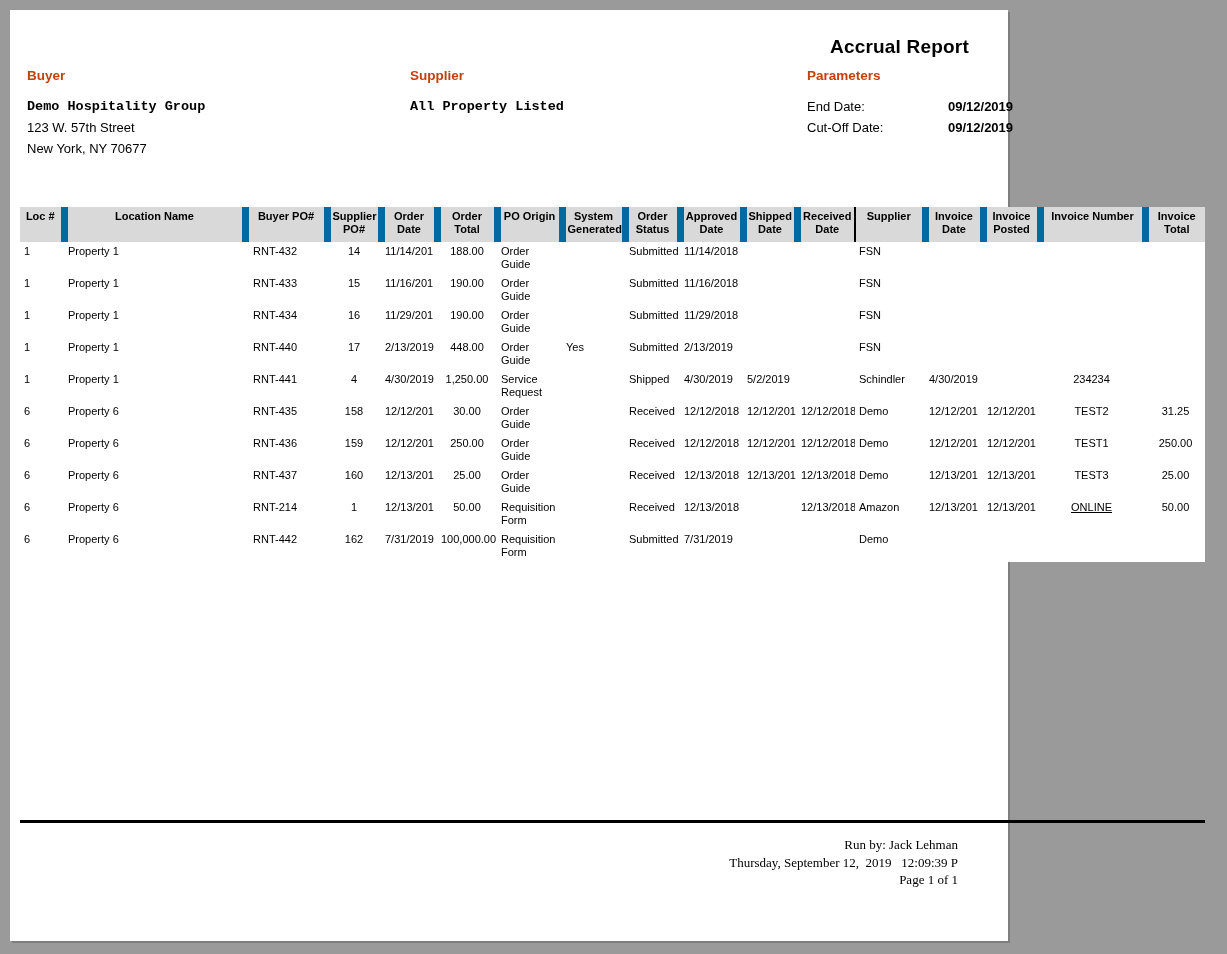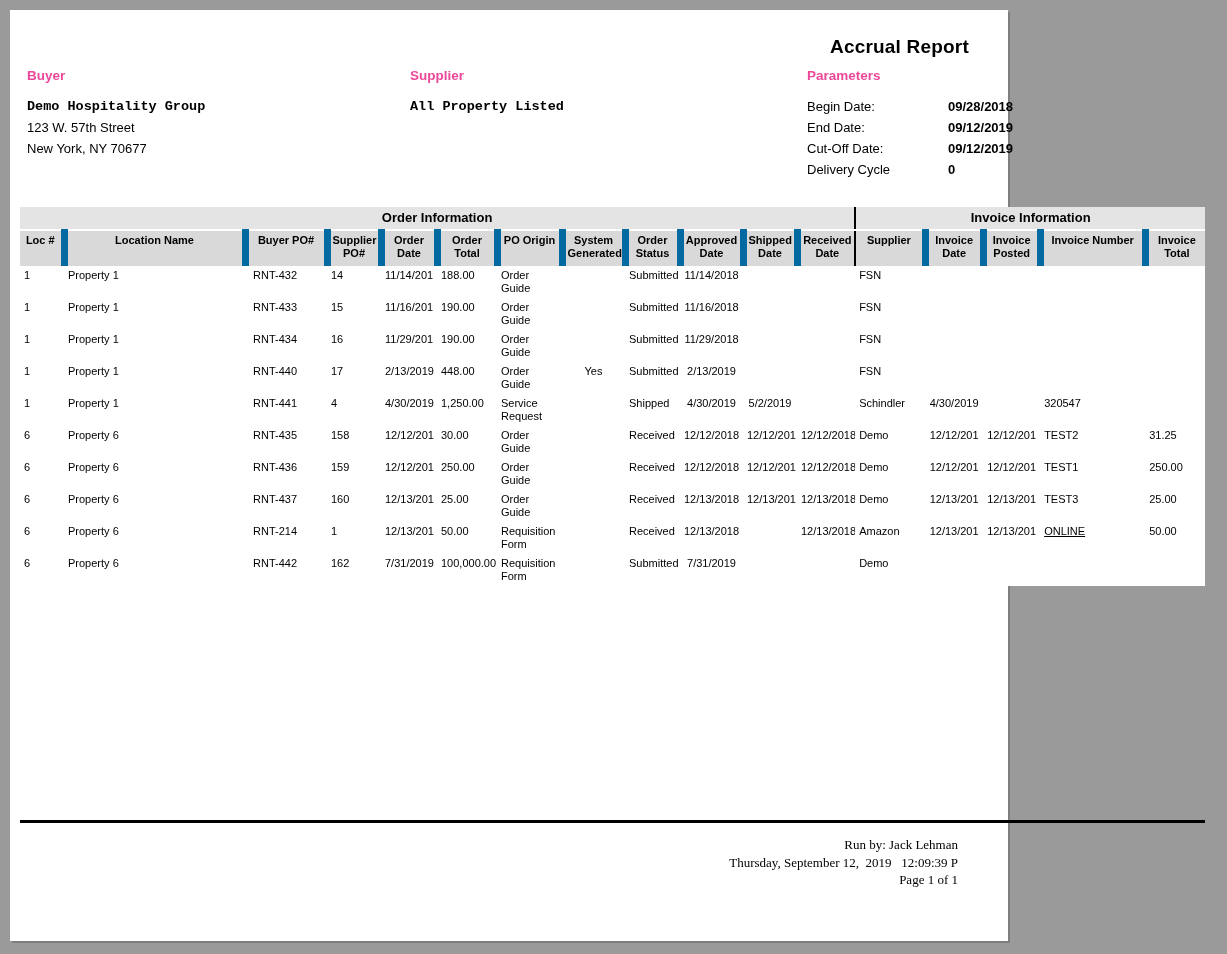--- a/index.html
+++ b/index.html
@@ -17,21 +17,21 @@
   }
   .report-title{
     position:absolute;top:26px;right:39px;
     font-size:19px;font-weight:bold;letter-spacing:0.2px;
   }
   .info-block{position:absolute;top:58px;font-size:13px;}
   .info-buyer{left:17px;width:330px;}
   .info-supplier{left:400px;width:330px;}
   .info-params{left:797px;width:380px;}
   .section-heading{
-    color:#ec4899;font-weight:bold;font-size:13.5px;margin:0 0 13px 0;
+    color:#c2410c;font-weight:bold;font-size:13.5px;margin:0 0 13px 0;
   }
   .buyer-name,.supplier-value{font-weight:bold;font-size:13.5px;line-height:21px;font-family:Liberation Mono, monospace;}
   .addr-line{line-height:21px;}
   .param-row{display:flex;line-height:21px;}
   .param-label{width:141px;flex:0 0 141px;}
   .param-value{font-weight:bold;}
   
   .report-table{
     position:absolute;left:10px;top:197px;width:1185px;
     border-collapse:collapse;table-layout:fixed;
@@ -49,22 +49,22 @@
     border-left:7px solid #0369a1;white-space:pre-line;
   }
   .report-table thead tr.header-row th.first{border-left:none;}
   .report-table th.sec{border-left:2px solid #000000 !important;}
   .report-table tbody td{
     vertical-align:top;padding:3px 4px;line-height:13px;
     white-space:nowrap;overflow:hidden;background:#ffffff;
   }
   .report-table tbody td.wrap{white-space:normal;}
   .a-left{text-align:left;}
-  .a-center{text-align:center;}
-  .a-right{text-align:left;}
+  .a-center{text-align:left;}
+  .a-right{text-align:center;}
   
   .footer-rule{
     position:absolute;left:10px;top:810px;width:1185px;height:3px;background:#000;
   }
   .footer{
     position:absolute;top:826px;right:50px;text-align:right;
     font-family:"Liberation Serif",serif;font-size:13px;line-height:17.5px;
   }
   .footer div{white-space:pre;}
 </style>
@@ -83,35 +83,27 @@
   </div>
 
   <div class="info-block info-supplier">
     <div class="section-heading">Supplier</div>
     <div class="supplier-value">All Property Listed</div>
   </div>
 
   <div class="info-block info-params">
     <div class="section-heading">Parameters</div>
     <div id="param-rows">
-        <div class="param-row">
-          <div class="param-label">Begin Date:</div>
-          <div class="param-value">09/28/2018</div>
-        </div>
         <div class="param-row">
           <div class="param-label">End Date:</div>
           <div class="param-value">09/12/2019</div>
         </div>
         <div class="param-row">
           <div class="param-label">Cut-Off Date:</div>
           <div class="param-value">09/12/2019</div>
-        </div>
-        <div class="param-row">
-          <div class="param-label">Delivery Cycle</div>
-          <div class="param-value">0</div>
         </div>
       </div>
   </div>
 
   <table class="report-table" id="report-table">
     <colgroup id="table-colgroup">
         <col style="width: 44px;">
         <col style="width: 181px;">
         <col style="width: 82px;">
         <col style="width: 54px;">
@@ -123,24 +115,20 @@
         <col style="width: 63px;">
         <col style="width: 54px;">
         <col style="width: 58px;">
         <col style="width: 70px;">
         <col style="width: 58px;">
         <col style="width: 57px;">
         <col style="width: 105px;">
         <col style="width: 60px;">
       </colgroup>
     <thead>
-      <tr class="group-row" id="group-row">
-          <th colspan="12">Order Information</th>
-          <th colspan="5" class="sec">Invoice Information</th>
-        </tr>
       <tr class="header-row" id="header-row">
           <th class="first">Loc #</th>
           <th>Location Name</th>
           <th>Buyer PO#</th>
           <th>Supplier
 PO#</th>
           <th>Order
 Date</th>
           <th>Order
 Total</th>
@@ -251,21 +239,21 @@
           <td class="a-right">1,250.00</td>
           <td class="a-left wrap">Service Request</td>
           <td class="a-center"></td>
           <td class="a-left">Shipped</td>
           <td class="a-center">4/30/2019</td>
           <td class="a-center">5/2/2019</td>
           <td class="a-center"></td>
           <td class="a-left">Schindler</td>
           <td class="a-center">4/30/2019</td>
           <td class="a-center"></td>
-          <td class="a-right" style="padding-right: 6px;">320547</td>
+          <td class="a-right" style="padding-right: 6px;">234234</td>
           <td class="a-right" style="padding-right: 3px;"></td>
         </tr>
         <tr>
           <td class="a-left">6</td>
           <td class="a-left">Property 6</td>
           <td class="a-left" style="padding-left: 8px;">RNT-435</td>
           <td class="a-right">158</td>
           <td class="a-left">12/12/201</td>
           <td class="a-right">30.00</td>
           <td class="a-left wrap">Order Guide</td>

